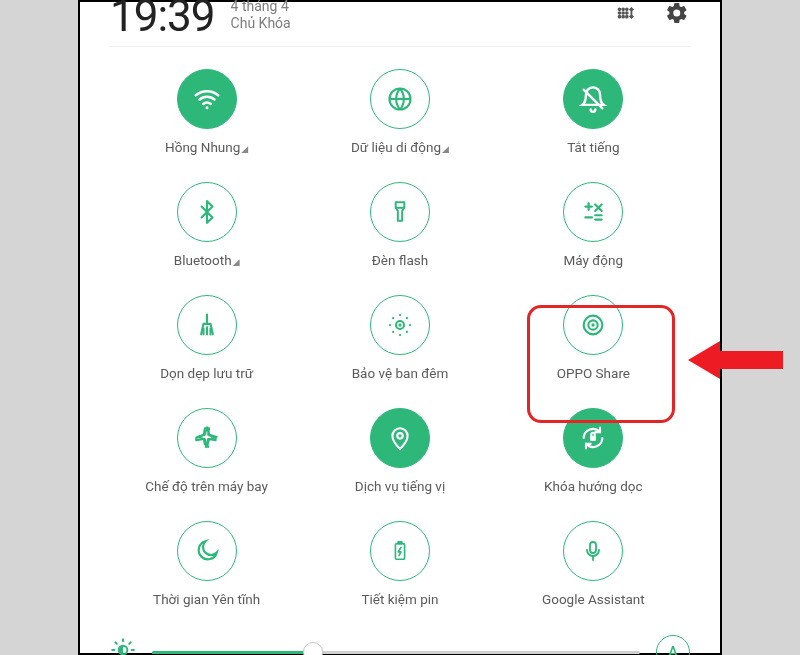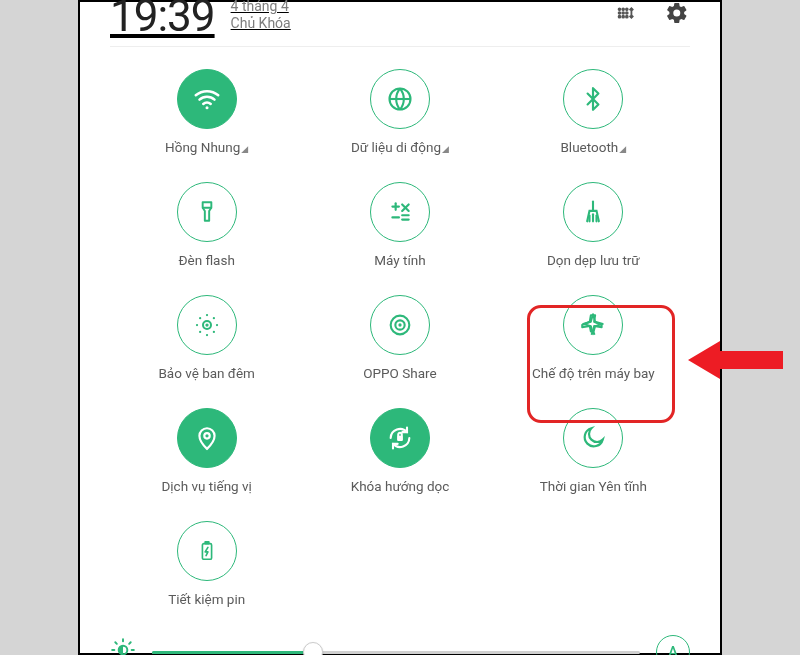--- a/index.html
+++ b/index.html
@@ -23,21 +23,20 @@
     width: 100%;
     height: 100%;
     padding: 0 30px 0 30px;
   }
   .header {
     display: flex;
     align-items: flex-start;
     padding: 0 0 8px 0;
     border-bottom: 1px solid #eee;
     margin-bottom: 22px;
-    text-decoration: underline;
   }
   .clock {
     font-size: 44px;
     font-weight: 400;
     color: #222;
     letter-spacing: -1px;
     line-height: 1;
     margin-top: -8px;
   }
   .date-block {
@@ -211,20 +210,30 @@
               <path d="M12 3a14 14 0 0 1 0 18"></path>
               <path d="M12 3a14 14 0 0 0 0 18"></path>
           </svg>
         </div>
         <div class="tile-label flex-label">
             <span>Dữ liệu di động</span>
             <span class="expand">◢</span>
           </div>
       </div>
 
+      <div class="tile">
+        <div class="circle active">
+          <svg width="28" height="28" viewBox="0 0 24 24" fill="none" stroke="#fff" stroke-width="2" stroke-linecap="round">
+            <path d="M18 8a6 6 0 0 0-12 0c0 7-3 9-3 9h18s-3-2-3-9"></path>
+              <path d="M10 21a2 2 0 0 0 4 0"></path>
+              <line x1="4" y1="4" x2="20" y2="20"></line>
+          </svg>
+        </div>
+        <div class="tile-label">Tắt tiếng</div>
+      </div>
 
       <div class="tile">
         <div class="circle">
           <svg width="26" height="26" viewBox="0 0 24 24" fill="none" stroke="#2db87a" stroke-width="2" stroke-linecap="round" stroke-linejoin="round">
             <path d="M7 7l10 10-5 5V2l5 5L7 17"></path>
           </svg>
         </div>
         <div class="tile-label flex-label">
             <span>Bluetooth</span>
             <span class="expand">◢</span>
@@ -246,21 +255,21 @@
           <svg width="26" height="26" viewBox="0 0 24 24" fill="none" stroke="#2db87a" stroke-width="2" stroke-linecap="round">
             <line x1="5" y1="7" x2="11" y2="7"></line>
               <line x1="8" y1="4" x2="8" y2="10"></line>
             <line x1="14" y1="5" x2="20" y2="11"></line>
               <line x1="20" y1="5" x2="14" y2="11"></line>
             <line x1="5" y1="17" x2="11" y2="17"></line>
             <line x1="14" y1="15" x2="20" y2="15"></line>
               <line x1="14" y1="19" x2="20" y2="19"></line>
           </svg>
         </div>
-        <div class="tile-label">Máy tính</div>
+        <div class="tile-label">Máy động</div>
       </div>
 
       <div class="tile">
         <div class="circle">
           <svg width="28" height="28" viewBox="0 0 24 24" fill="none" stroke="#2db87a" stroke-width="1.8" stroke-linecap="round">
             <line x1="12" y1="3" x2="12" y2="11"></line>
               <path d="M7 20 L9 11 h6 L17 20"></path>
               <line x1="9" y1="20" x2="9" y2="15"></line>
               <line x1="12" y1="20" x2="12" y2="14"></line>
               <line x1="15" y1="20" x2="15" y2="15"></line>
@@ -346,20 +355,30 @@
         <div class="circle">
           <svg width="22" height="28" viewBox="0 0 24 24" fill="none" stroke="#2db87a" stroke-width="1.8" stroke-linejoin="round">
             <rect x="7" y="4" width="10" height="17" rx="1.5"></rect>
               <rect x="10" y="2" width="4" height="2"></rect>
             <path d="M13 8l-3 5h3l-2 4" stroke-linecap="round"></path>
           </svg>
         </div>
         <div class="tile-label">Tiết kiệm pin</div>
       </div>
 
+      <div class="tile">
+        <div class="circle">
+          <svg width="24" height="26" viewBox="0 0 24 24" fill="none" stroke="#2db87a" stroke-width="1.8" stroke-linecap="round">
+            <rect x="9" y="3" width="6" height="11" rx="3"></rect>
+              <path d="M6 11a6 6 0 0 0 12 0"></path>
+              <line x1="12" y1="17" x2="12" y2="21"></line>
+          </svg>
+        </div>
+        <div class="tile-label">Google Assistant</div>
+      </div>
 
     </div>
 
     <div class="slider-row">
       <div>
         <svg width="26" height="26" viewBox="0 0 24 24" fill="none" stroke="#2db87a" stroke-width="1.8" stroke-linecap="round">
           <circle cx="12" cy="12" r="4"></circle>
             <path d="M12 12 v-4 a4 4 0 0 0 0 8z" fill="#2db87a" stroke="none"></path>
           <line x1="12" y1="2" x2="12" y2="4"></line>
             <line x1="12" y1="20" x2="12" y2="22"></line>

